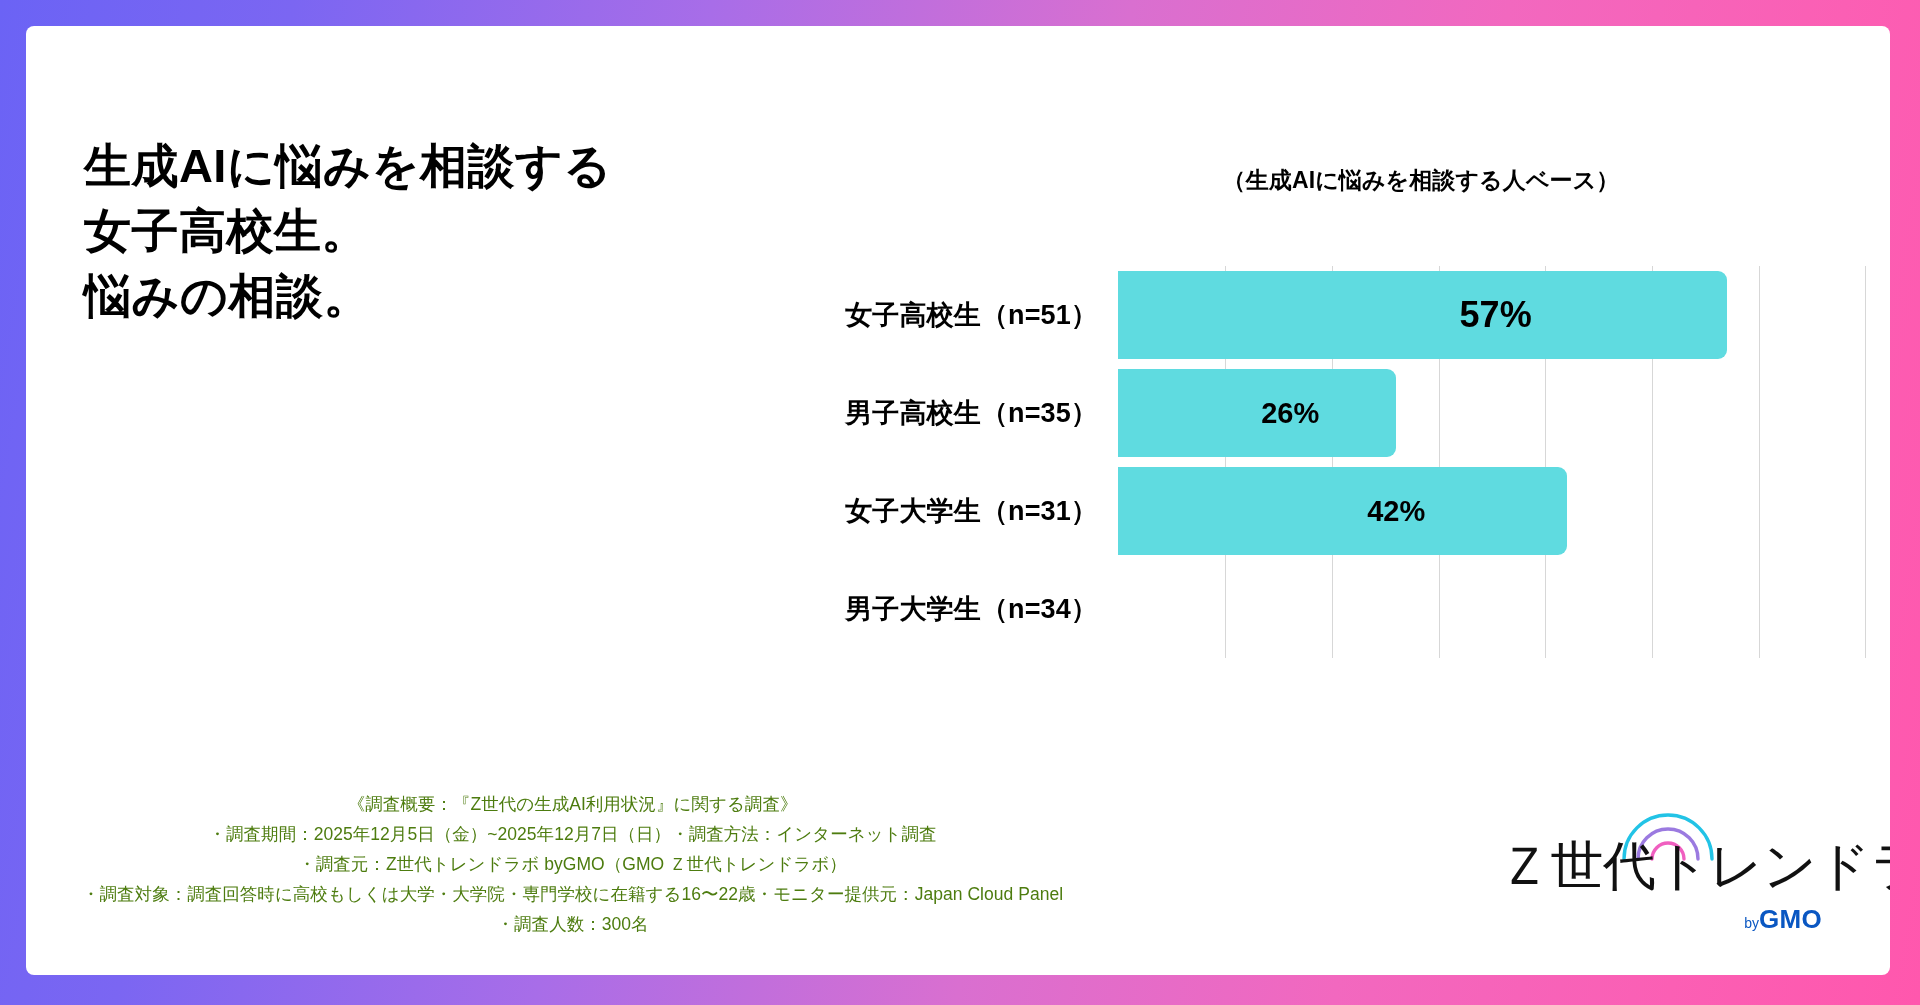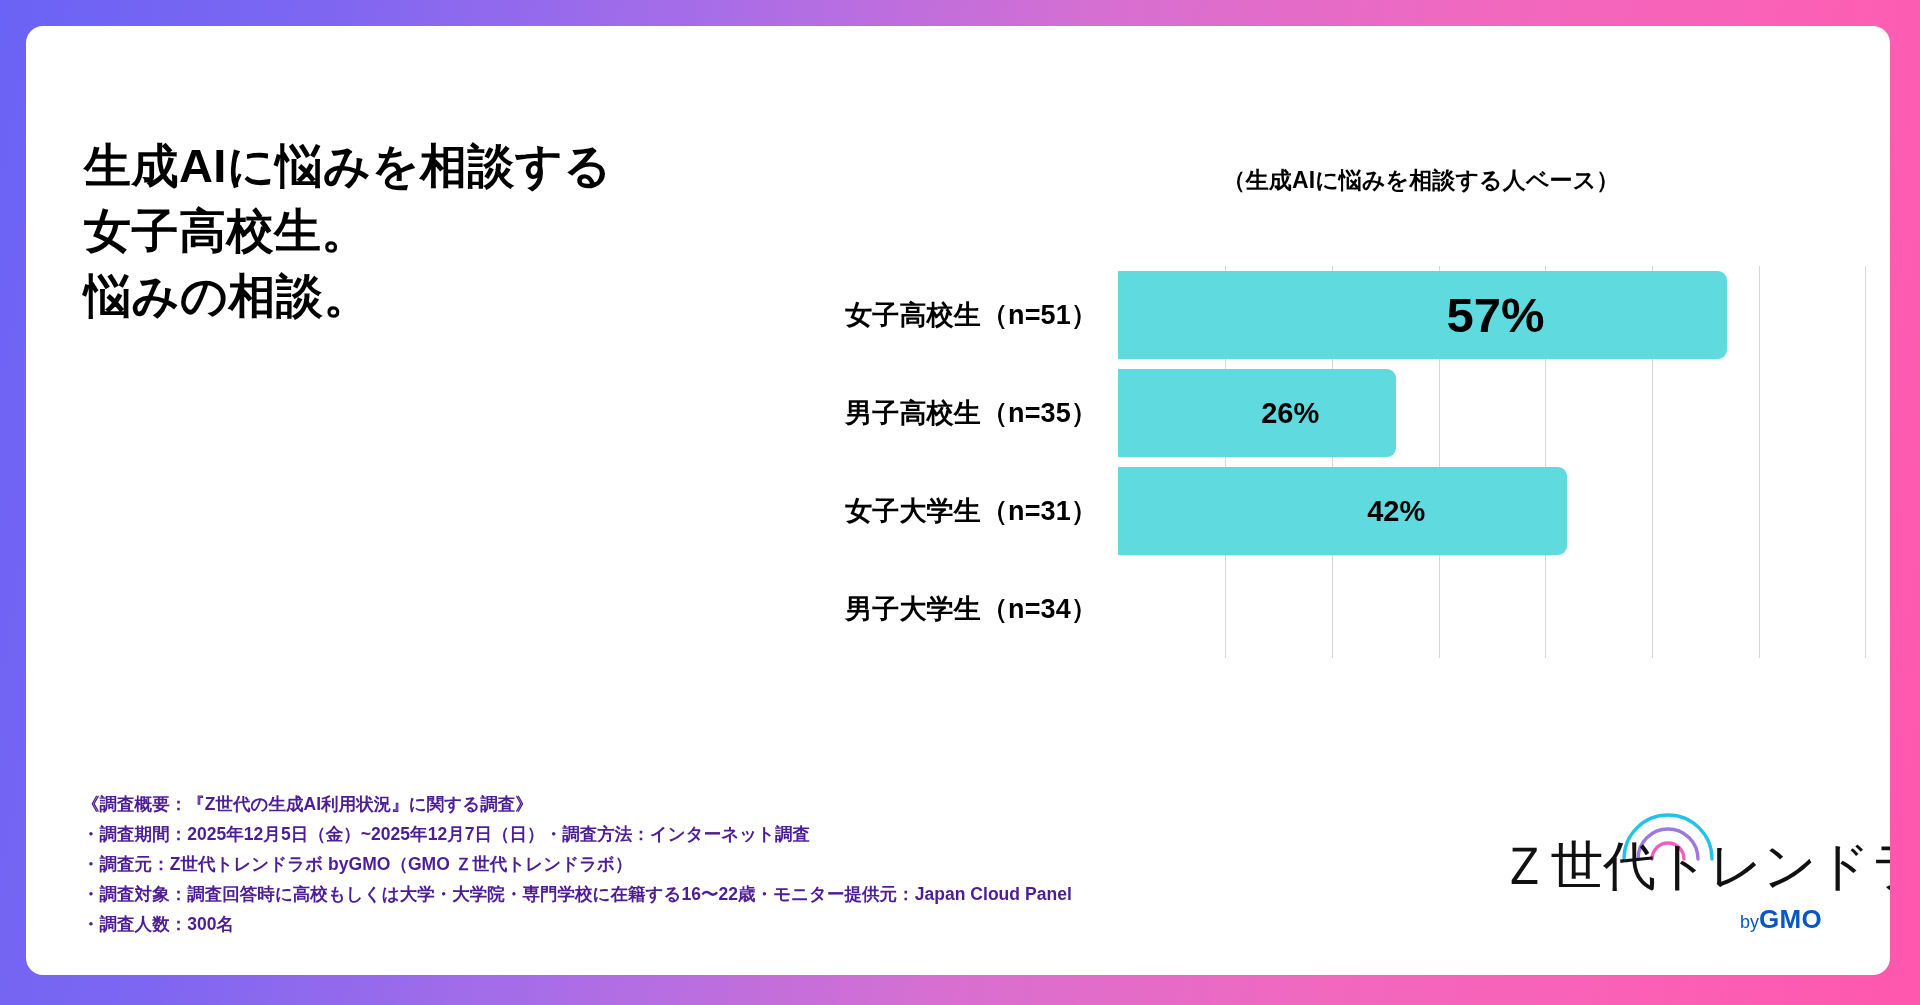--- a/index.html
+++ b/index.html
@@ -29,21 +29,21 @@
         #fb5fb4 88%,
         #ff57ad 100%);
     padding: 26px 30px 30px 26px;
   }
 
   .card {
     position: relative;
     width: 100%;
     height: 100%;
     background: #ffffff;
-    border-radius: 17px;
+    border-radius: 8px;
     box-sizing: border-box;
     overflow: hidden;
   }
 
   
   .headline {
     position: absolute;
     left: 58px;
     top: 108px;
     width: 700px;
@@ -149,33 +149,34 @@
   }
   .bar-value {
     position: absolute;
     top: 50%;
     transform: translate(-50%, -50%);
     font-size: 29px;
     font-weight: 900;
     color: #000;
     white-space: nowrap;
   }
-  .bar-value.big { font-size: 49px; }
+  .bar-value.big { font-size: 36px; }
 
   
   .footnotes {
     position: absolute;
     left: 56px;
     bottom: 36px;
-    color: #4c1d95;
+    color: #4d7c0f;
     font-size: 17.5px;
-    font-weight: 700;
+    font-weight: 400;
     line-height: 1.72;
     letter-spacing: 0.002em;
     white-space: nowrap;
+    text-align: center;
   }
 
   
   .logo {
     position: absolute;
     right: 62px;
     bottom: 40px;
     width: 330px;
     height: 126px;
   }
@@ -202,21 +203,21 @@
     position: absolute;
     right: 6px;
     bottom: 0;
     font-size: 26px;
     font-weight: 700;
     color: #0a57c2;
     letter-spacing: 0.01em;
     white-space: nowrap;
   }
   .logo-bygmo .by {
-    font-size: 18px;
+    font-size: 14px;
     font-weight: 500;
     letter-spacing: 0;
     margin-left: 44px;
   }
 </style>
 </head>
 <body>
 
 <div class="poster">
   <div class="card">

